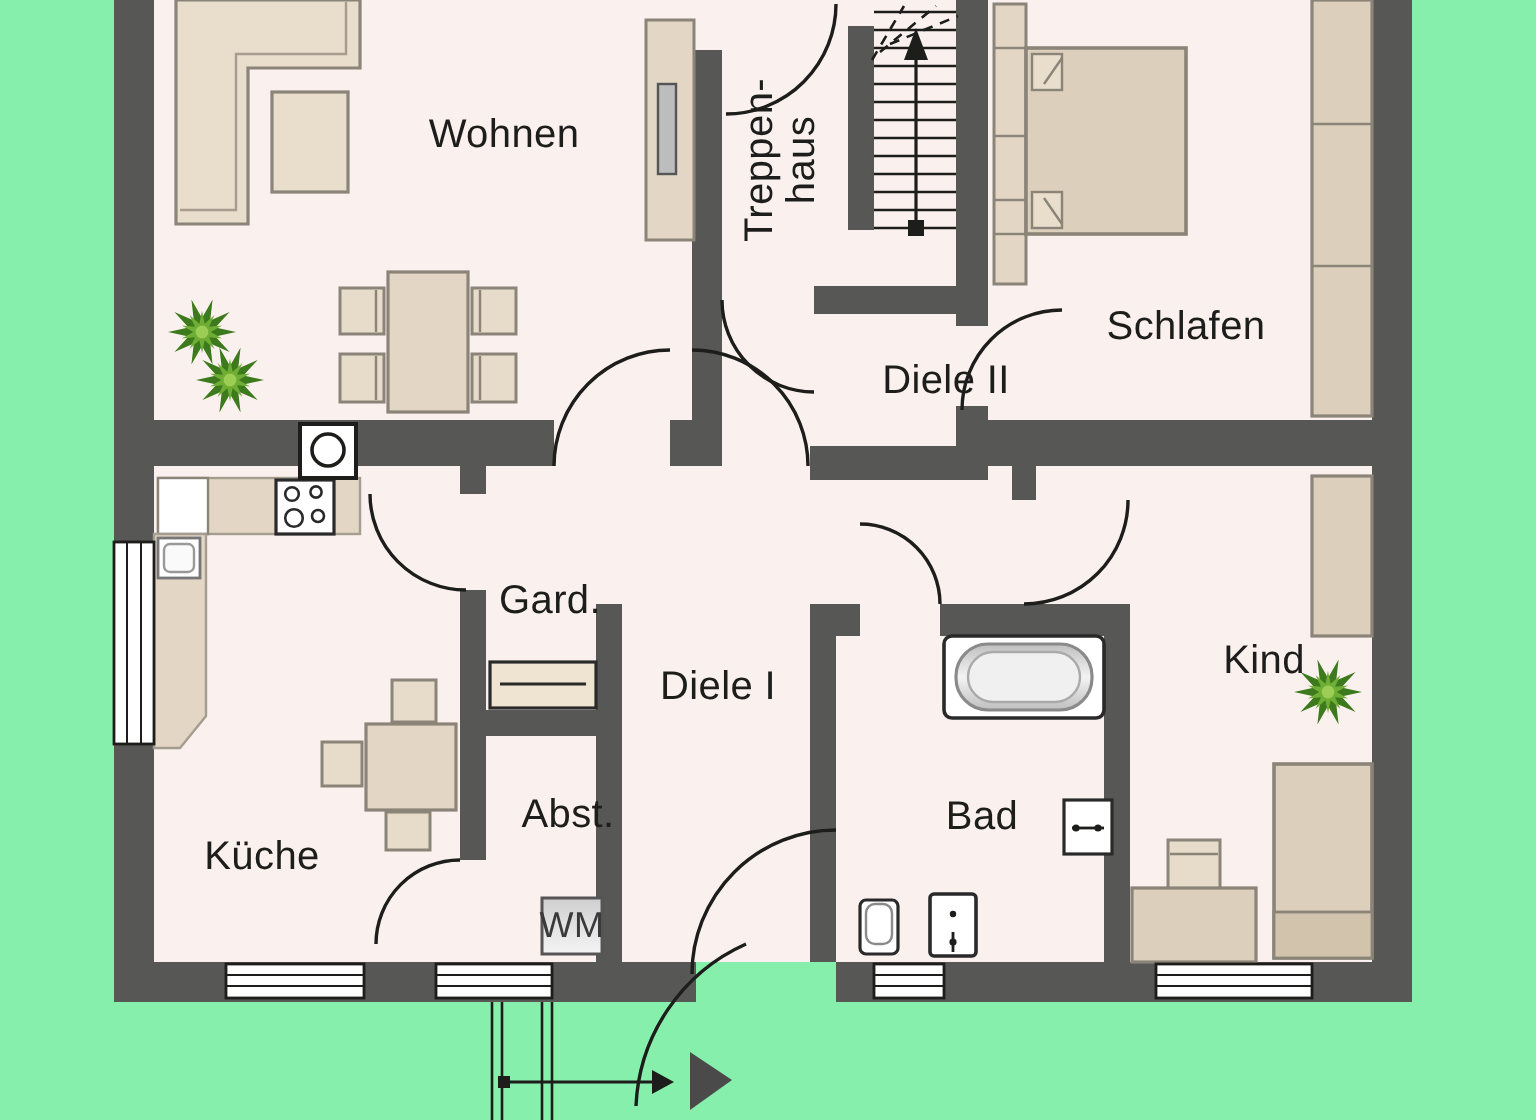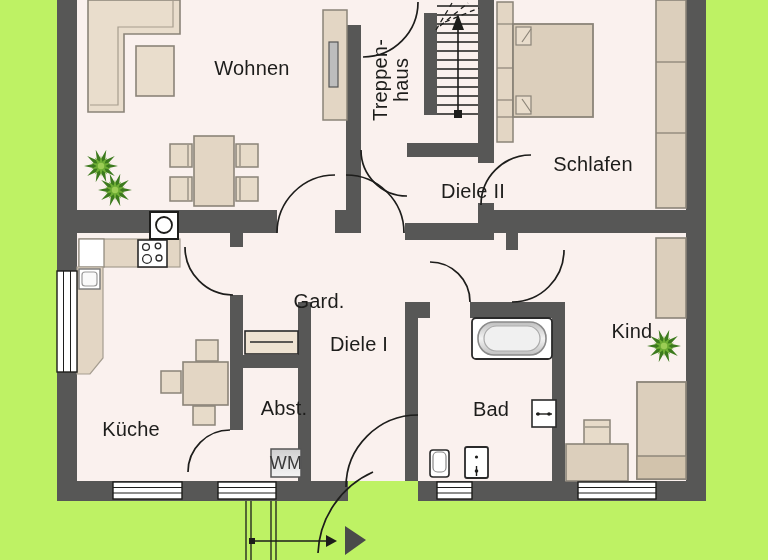--- a/index.html
+++ b/index.html
@@ -1,16 +1,16 @@
 <!DOCTYPE html>
 <html><head>
 <meta charset="utf-8">
 <style>
   html,body{margin:0;padding:0;background:#ffffff;}
-  #plan{position:relative;width:768px;height:560px;background:#bef264;overflow:hidden;
+  #plan{position:relative;width:768px;height:560px;background:#86efac;overflow:hidden;
         font-family:"Liberation Sans", sans-serif;}
   .floor{position:absolute;background:#faf1ee;}
   .wall{position:absolute;background:#575756;}
   .overlay{position:absolute;left:0;top:0;width:768px;height:560px;}
   .lbl{position:absolute;transform:translate(-50%,-50%);font-size:20px;color:#1d1d1b;
        white-space:nowrap;letter-spacing:.2px;}
   .lbl-small{font-size:18px;color:#3a3a3a;}
   .lbl-rot{transform:translate(-50%,-50%) rotate(-90deg);text-align:center;line-height:21px;}
 </style>
 </head>
@@ -251,20 +251,20 @@
   </svg>
 
   <div class="lbl" style="left:252px;top:68px;">Wohnen</div>
   <div class="lbl lbl-rot" style="left:391px;top:80px;">
     <span style="display:block">Treppen-</span>
     <span style="display:block">haus</span>
   </div>
   <div class="lbl" style="left:593px;top:164px;">Schlafen</div>
   <div class="lbl" style="left:437px;top:191px;margin-left:36px;">Diele II</div>
   <div class="lbl" style="left:131px;top:429px;">Küche</div>
-  <div class="lbl" style="left:275px;top:301px;margin-left:44px;">Gard.</div>
+  <div class="lbl" style="left:275px;top:301px;">Gard.</div>
   <div class="lbl" style="left:359px;top:344px;">Diele I</div>
   <div class="lbl" style="left:284px;top:408px;">Abst.</div>
   <div class="lbl" style="left:491px;top:409px;">Bad</div>
   <div class="lbl" style="left:632px;top:331px;">Kind</div>
   <div class="lbl lbl-small" style="left:286px;top:463px;">WM</div>
 
 </div>
 
 </body></html>

